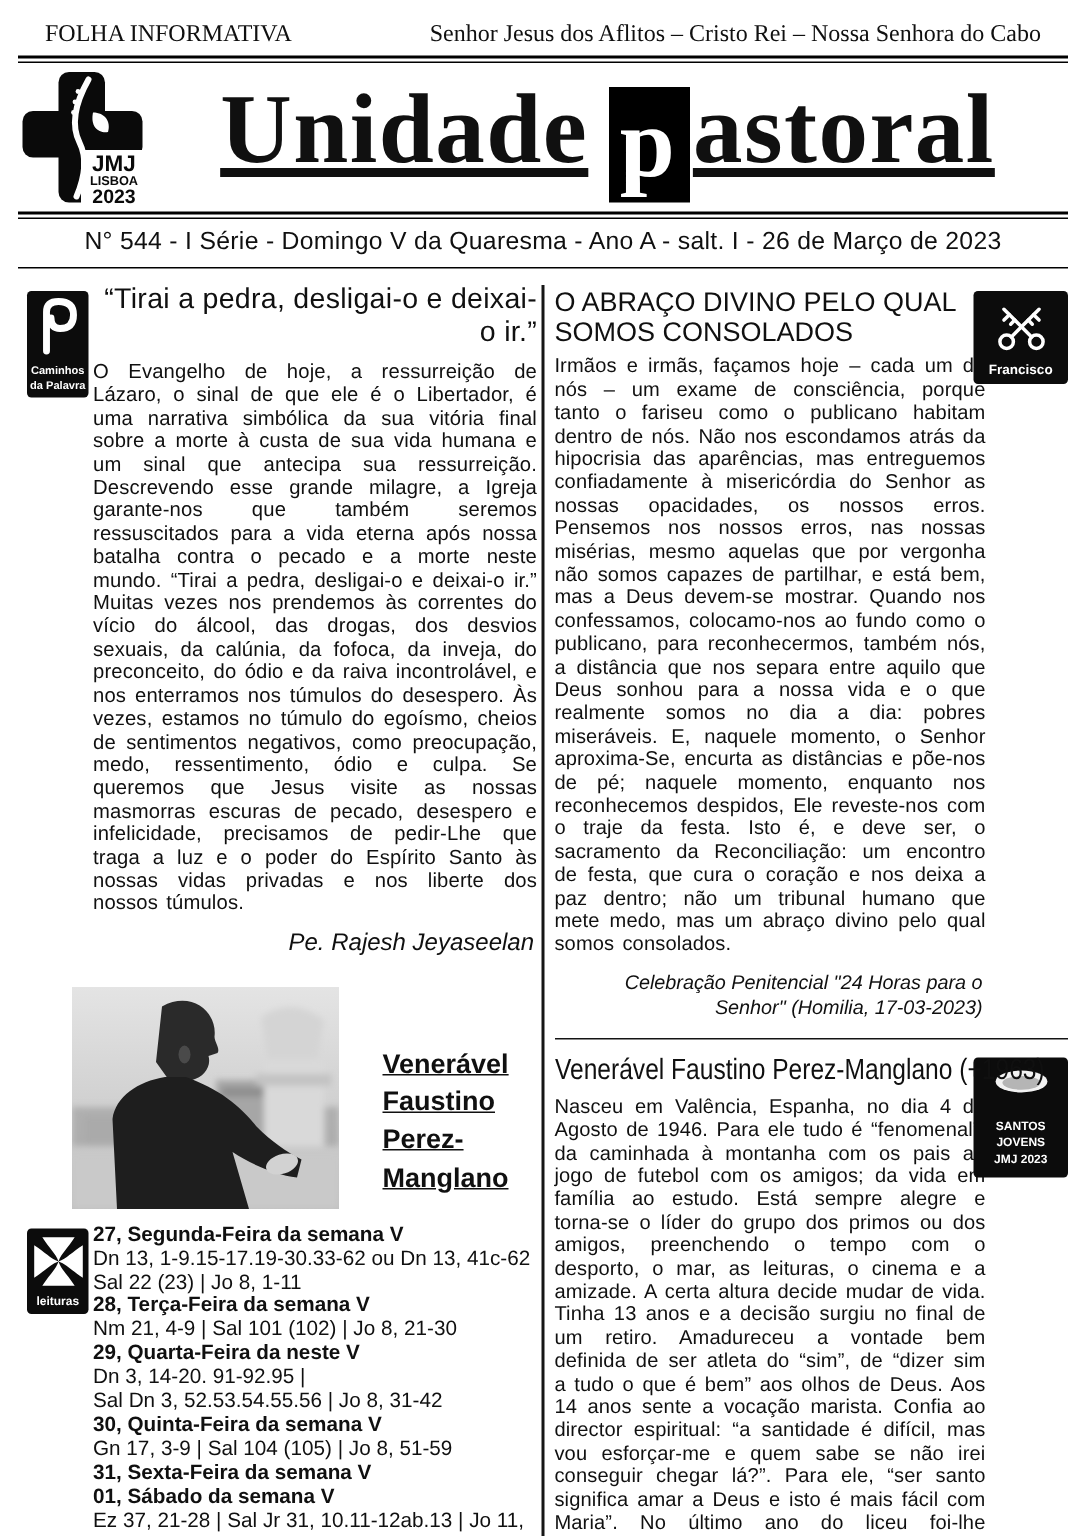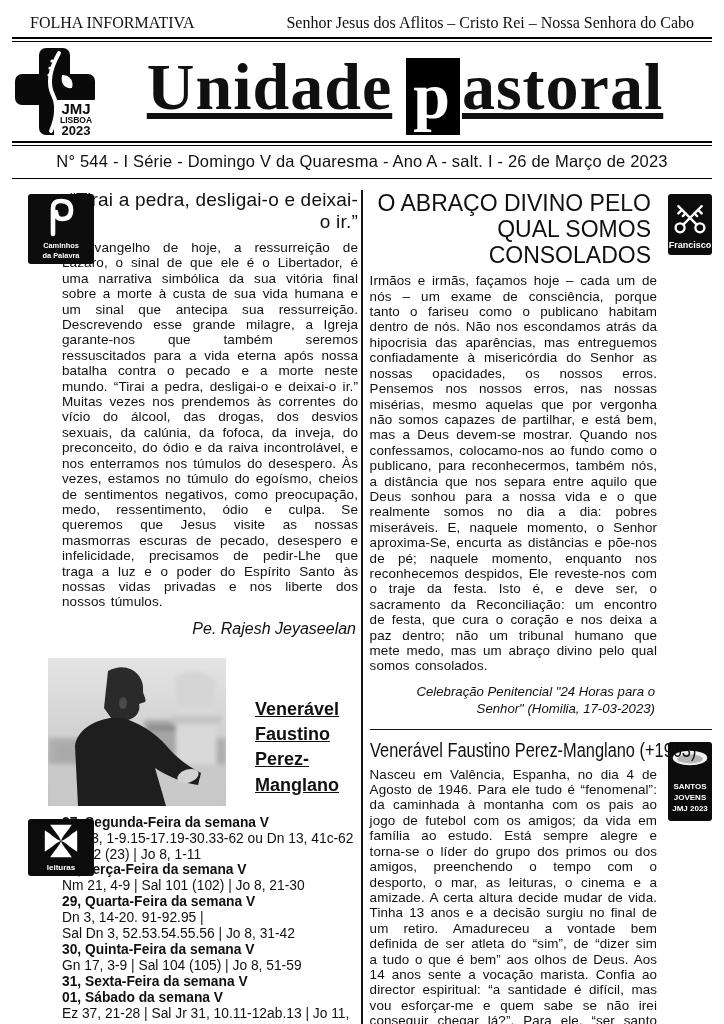--- a/index.html
+++ b/index.html
@@ -23,42 +23,42 @@
         line-height:1.16;margin:0 2px 0 14px;vertical-align:-0.14em;}
   .issue-line{text-align:center;font-size:16.5px;padding:6px 0 7px;letter-spacing:.2px;}
 
   
   .main{display:flex;margin-top:9px;}
   .col-left{width:346px;flex:none;}
   .col-div{width:1.6px;background:#161616;margin:2px 7px 6px 3px;}
   .col-right{flex:1;min-width:0;}
 
   .section-l{position:relative;padding-left:50px;}
-  .icon-rail-l{position:absolute;left:16px;top:5px;width:66px;}
+  .icon-rail-l{position:absolute;left:6px;top:5px;width:41px;}
   .section-r{position:relative;padding-right:55px;}
-  .icon-rail-r{position:absolute;right:0;top:3px;width:44px;}
+  .icon-rail-r{position:absolute;right:0;top:3px;width:63px;}
 
   .black-badge{background:#0c0c0c;color:#fff;text-align:center;border-radius:3px;}
   .badge-label{font-size:8px;font-weight:bold;line-height:10px;padding-bottom:3px;}
   .badge-label.sm{font-size:7.4px;}
 
   .headline-1{font-size:19px;text-align:right;margin:1px 0 7px;letter-spacing:.2px;}
   .body-justified{text-align:justify;font-size:13.5px;line-height:15.4px;
                   word-spacing:1.6px;letter-spacing:.1px;}
   .signature{text-align:right;font-style:italic;font-size:16px;margin:10px 2px 20px 0;}
 
   .photo-row{display:flex;align-items:flex-end;margin:7px 0 9px;padding-left:36px;}
   .photo-frame{width:178px;height:148px;flex:none;background:#cfcfcf;}
   .photo-caption{font-size:18px;font-weight:bold;line-height:1.4;margin:0 0 8px 29px;text-decoration:underline;}
 
   .readings{position:relative;padding-left:50px;margin-top:9px;font-size:13.8px;
             line-height:15.9px;}
   .readings .hdr{font-weight:bold;}
 
-  .title-r{font-size:23px;text-align:right;line-height:1.12;margin:3px 6px 5px 0;}
+  .title-r{font-size:18px;text-align:left;line-height:1.12;margin:3px 6px 5px 0;}
   .citation{font-style:italic;font-size:13.2px;text-align:right;margin-top:9px;
             line-height:1.32;padding-right:2px;}
   .rule-r{border:none;border-top:1.5px solid #141414;margin:11px 0 9px;}
   .title-r2{font-size:19.5px;margin:0 0 5px;white-space:nowrap;transform:scaleX(.84);
             transform-origin:0 50%;width:119%;}
 
   .fr-badge{padding:4px 0 2px;}
   .sj-badge{padding:5px 0 4px;}
   .sj-badge .badge-label{line-height:11px;}
 </style>
@@ -166,21 +166,21 @@
         <div>
           <div class="hdr">27, Segunda-Feira da semana V</div>
           <div>Dn 13, 1-9.15-17.19-30.33-62 ou Dn 13, 41c-62</div>
           <div>Sal 22 (23)  |  Jo 8, 1-11</div>
         </div>
         <div>
           <div class="hdr">28, Terça-Feira da semana V</div>
           <div>Nm  21, 4-9  |  Sal 101 (102)  |  Jo 8, 21-30</div>
         </div>
         <div>
-          <div class="hdr">29, Quarta-Feira da semana V</div>
+          <div class="hdr">29, Quarta-Feira da neste V</div>
           <div>Dn  3, 14-20. 91-92.95  |</div>
           <div>Sal Dn 3, 52.53.54.55.56  |  Jo 8, 31-42</div>
         </div>
         <div>
           <div class="hdr">30, Quinta-Feira da semana V</div>
           <div>Gn 17, 3-9  |  Sal 104 (105)  |  Jo 8, 51-59</div>
         </div>
         <div>
           <div class="hdr">31, Sexta-Feira da semana V</div>
         </div>

